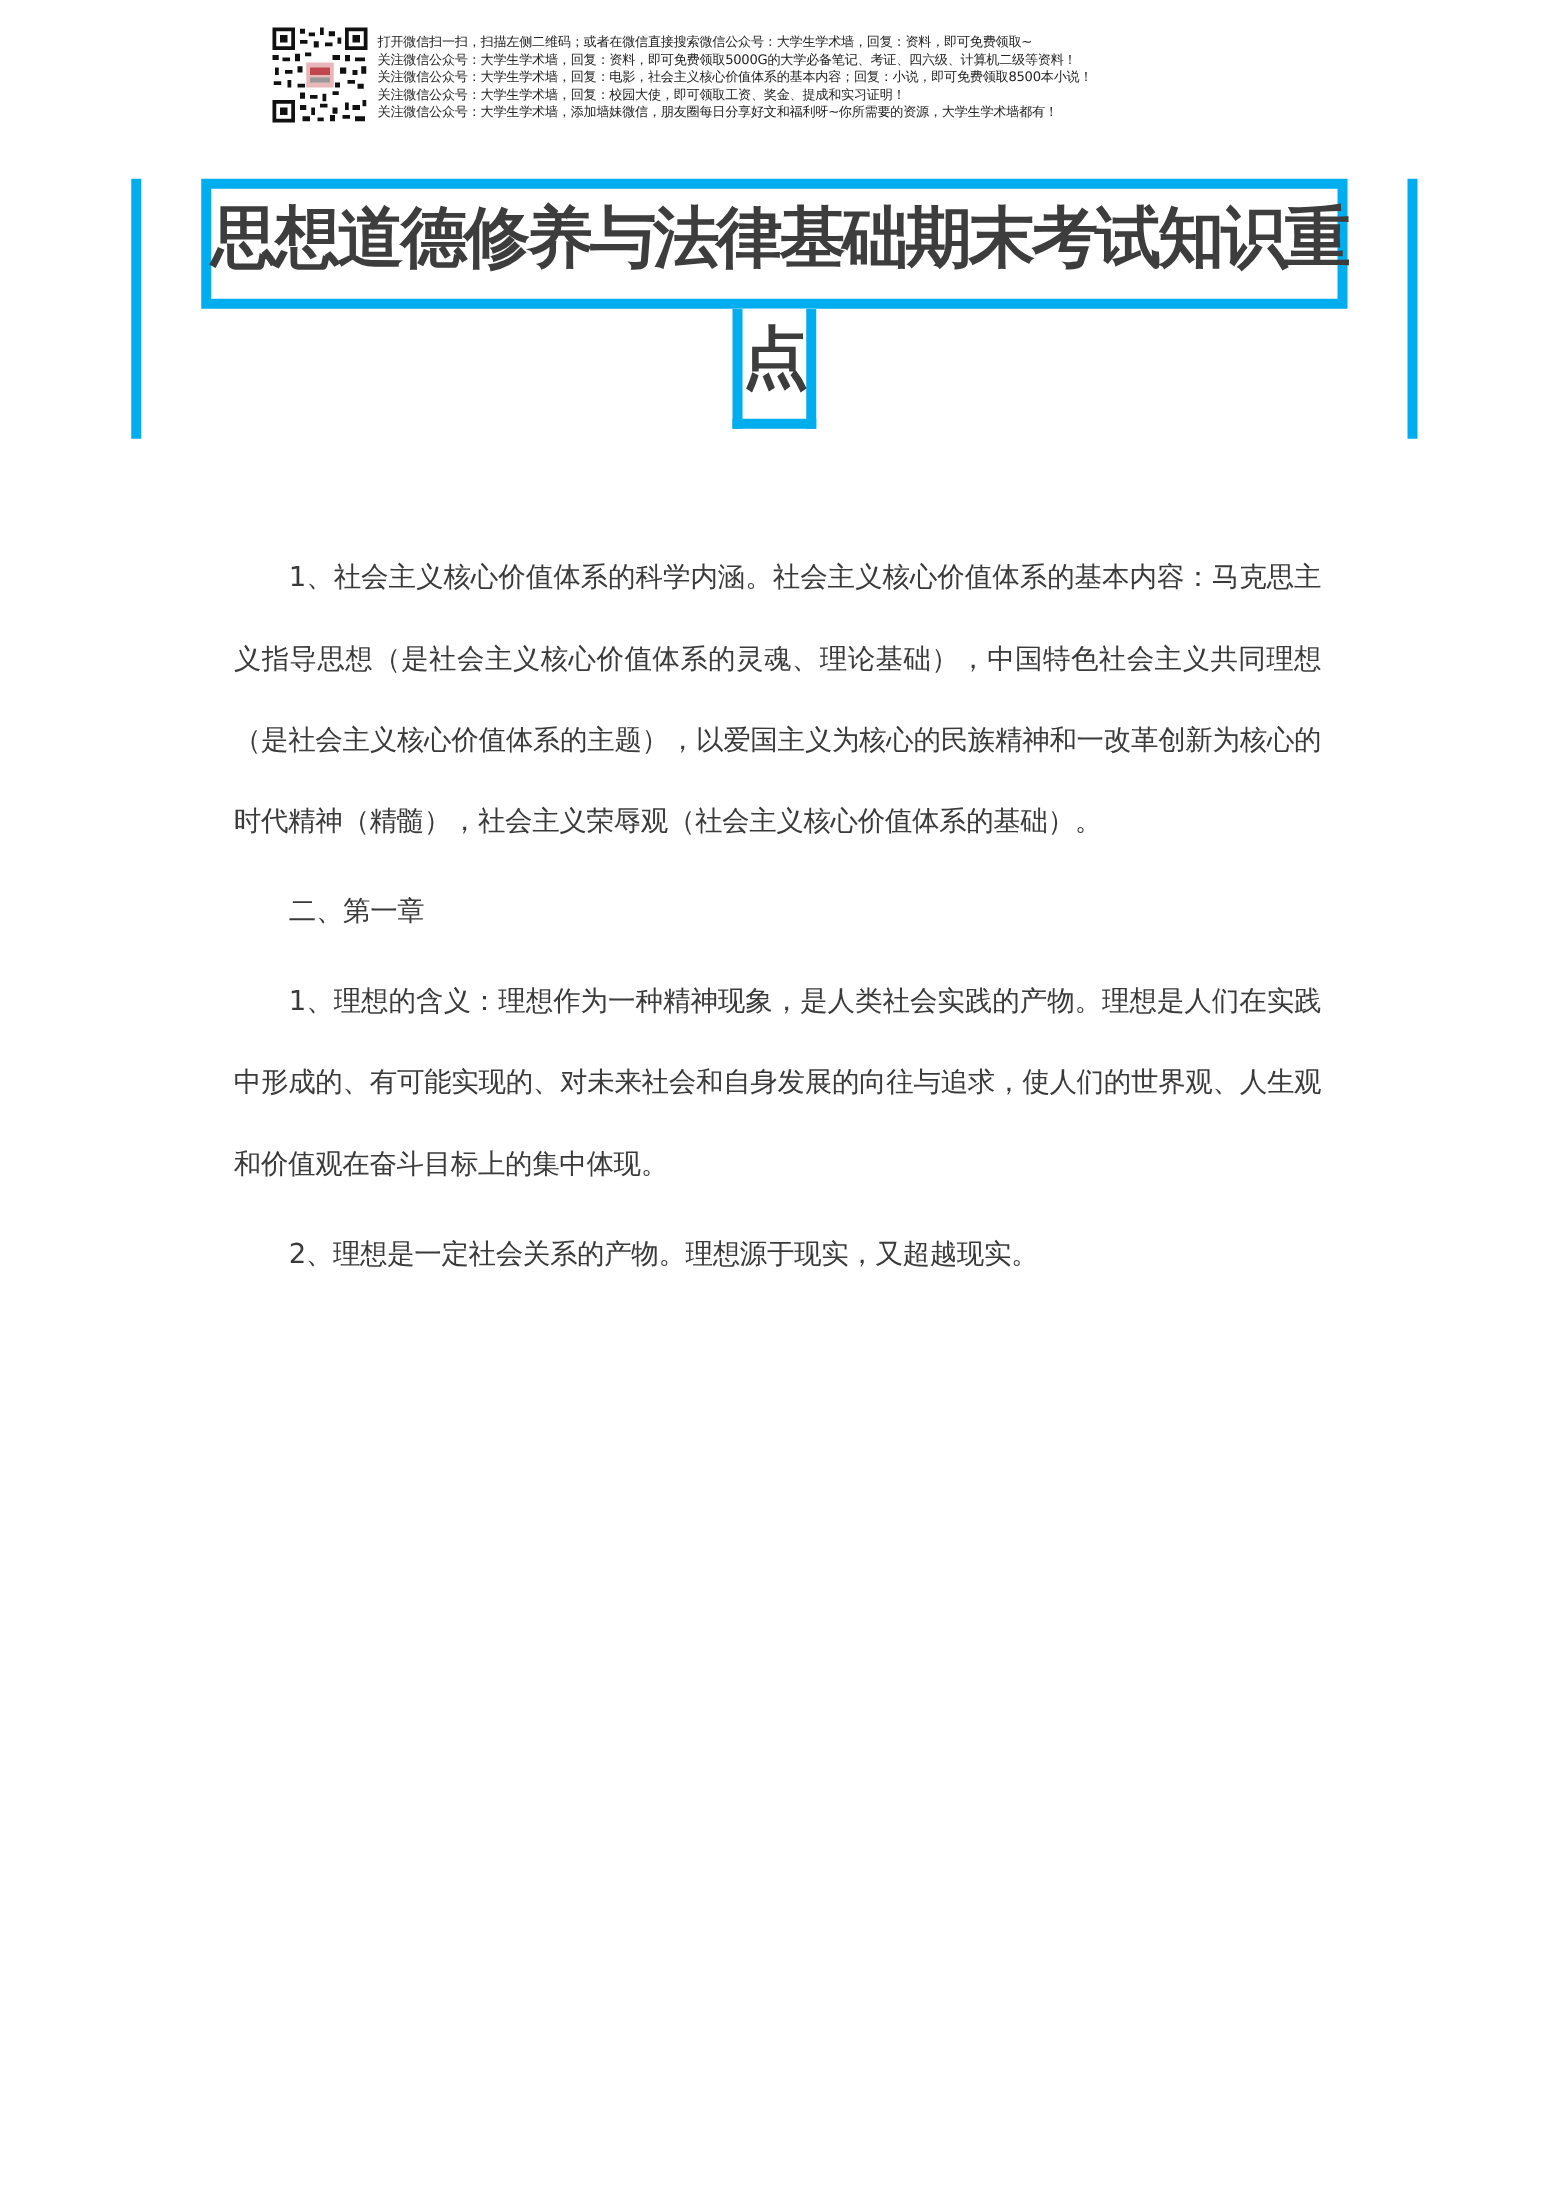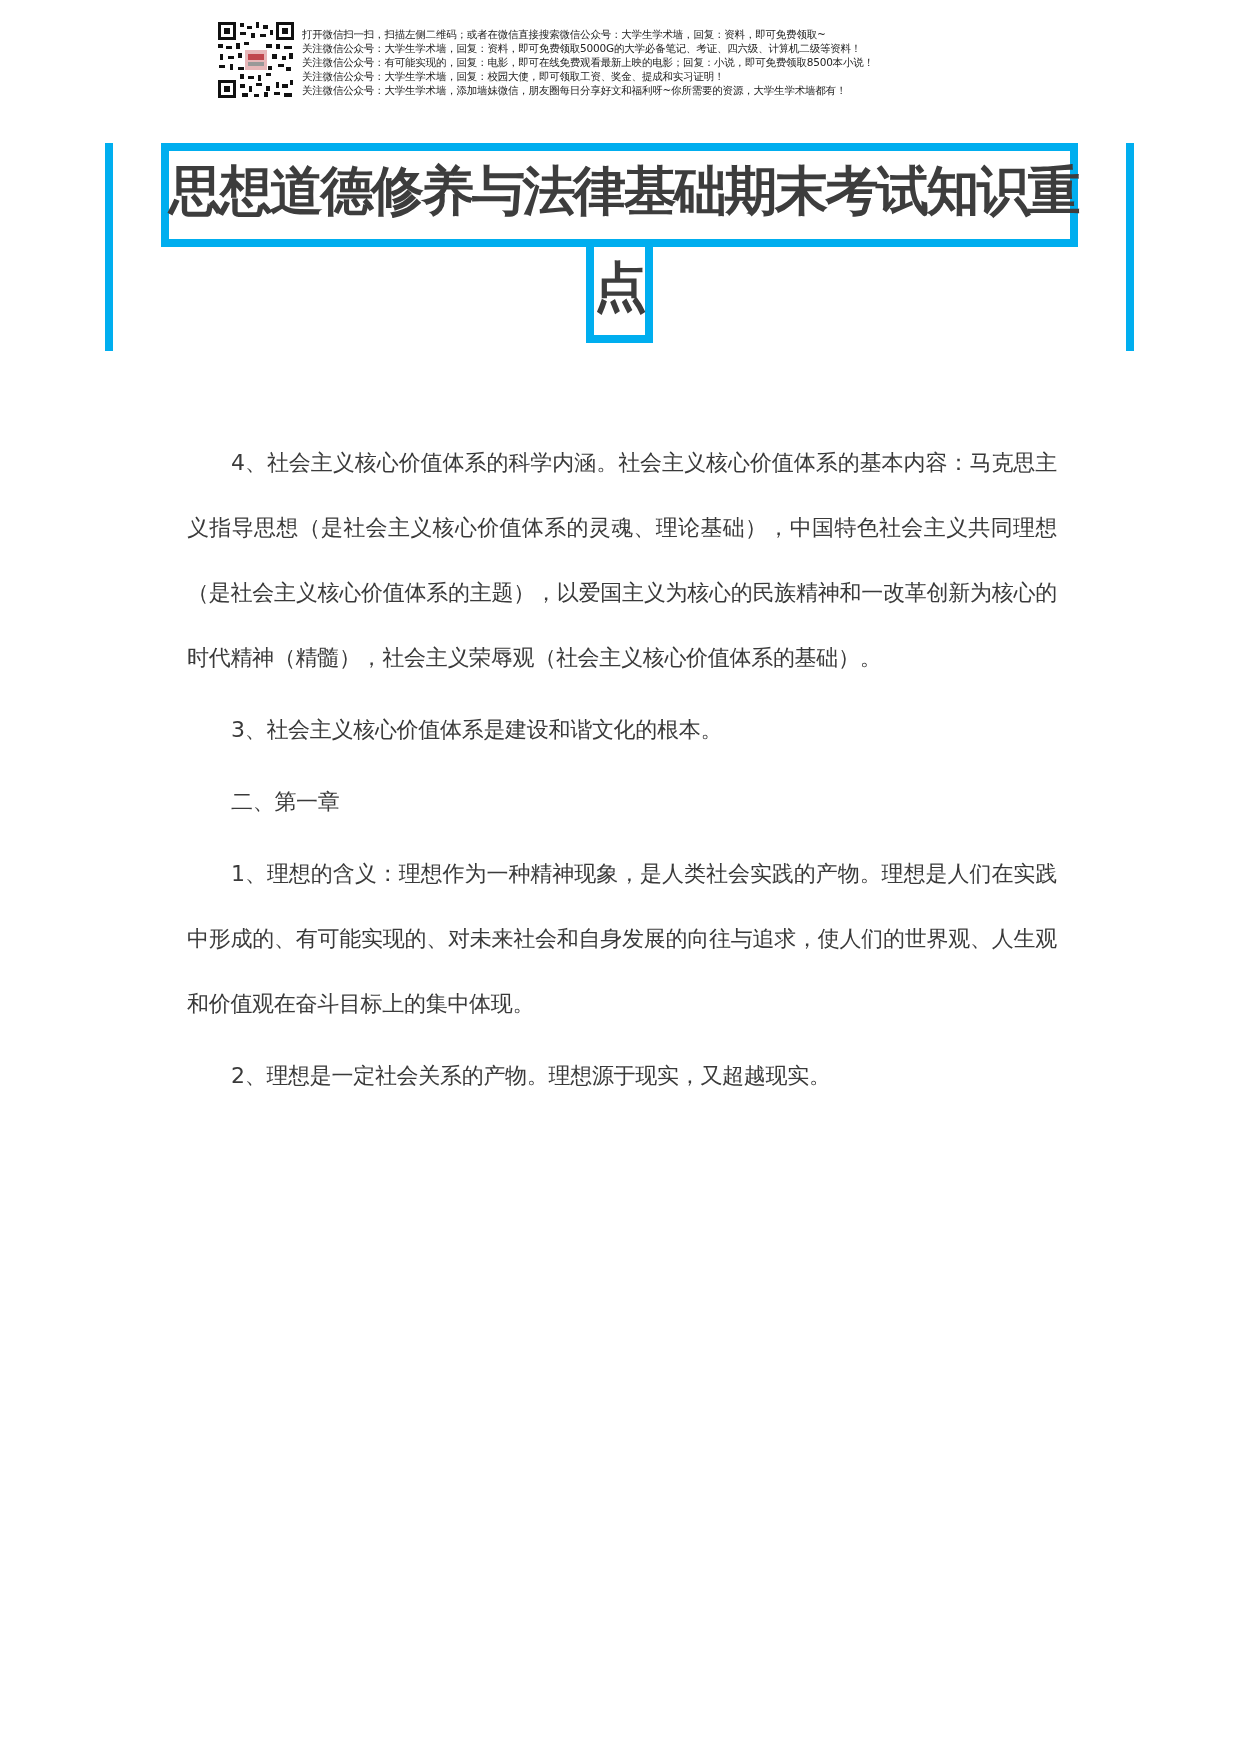--- a/index.html
+++ b/index.html
@@ -99,34 +99,33 @@
       </g>
 
       <rect x="29" y="30" width="22" height="20" fill="#e7b7b9"></rect>
       <rect x="32" y="34" width="16" height="6" fill="#c0474e"></rect>
       <rect x="32" y="42" width="16" height="4" fill="#999"></rect>
     </svg>
   </div>
   <div class="promo-lines">
     <div class="promo-line">打开微信扫一扫，扫描左侧二维码；或者在微信直接搜索微信公众号：大学生学术墙，回复：资料，即可免费领取~</div>
     <div class="promo-line">关注微信公众号：大学生学术墙，回复：资料，即可免费领取5000G的大学必备笔记、考证、四六级、计算机二级等资料！</div>
-    <div class="promo-line">关注微信公众号：有可能实现的，回复：电影，即可在线免费观看最新上映的电影；回复：小说，即可免费领取8500本小说！</div>
+    <div class="promo-line">关注微信公众号：大学生学术墙，回复：电影，社会主义核心价值体系的基本内容；回复：小说，即可免费领取8500本小说！</div>
     <div class="promo-line">关注微信公众号：大学生学术墙，回复：校园大使，即可领取工资、奖金、提成和实习证明！</div>
     <div class="promo-line">关注微信公众号：大学生学术墙，添加墙妹微信，朋友圈每日分享好文和福利呀~你所需要的资源，大学生学术墙都有！</div>
   </div>
 </div>
 
 <div class="side-bar left"></div>
 <div class="side-bar right"></div>
 <div class="title-box">
   <div class="title-text">思想道德修养与法律基础期末考试知识重</div>
 </div>
 <div class="title-box2">
   <div class="title-text2">点</div>
 </div>
 
 <div class="content">
-  <p class="para">4、社会主义核心价值体系的科学内涵。社会主义核心价值体系的基本内容：马克思主义指导思想（是社会主义核心价值体系的灵魂、理论基础），中国特色社会主义共同理想（是社会主义核心价值体系的主题），以爱国主义为核心的民族精神和一改革创新为核心的时代精神（精髓），社会主义荣辱观（社会主义核心价值体系的基础）。</p>
-  <p class="para">3、社会主义核心价值体系是建设和谐文化的根本。</p>
+  <p class="para">1、社会主义核心价值体系的科学内涵。社会主义核心价值体系的基本内容：马克思主义指导思想（是社会主义核心价值体系的灵魂、理论基础），中国特色社会主义共同理想（是社会主义核心价值体系的主题），以爱国主义为核心的民族精神和一改革创新为核心的时代精神（精髓），社会主义荣辱观（社会主义核心价值体系的基础）。</p>
   <p class="para">二、第一章</p>
   <p class="para">1、理想的含义：理想作为一种精神现象，是人类社会实践的产物。理想是人们在实践中形成的、有可能实现的、对未来社会和自身发展的向往与追求，使人们的世界观、人生观和价值观在奋斗目标上的集中体现。</p>
   <p class="para">2、理想是一定社会关系的产物。理想源于现实，又超越现实。</p>
 </div>
 
 </body></html>

